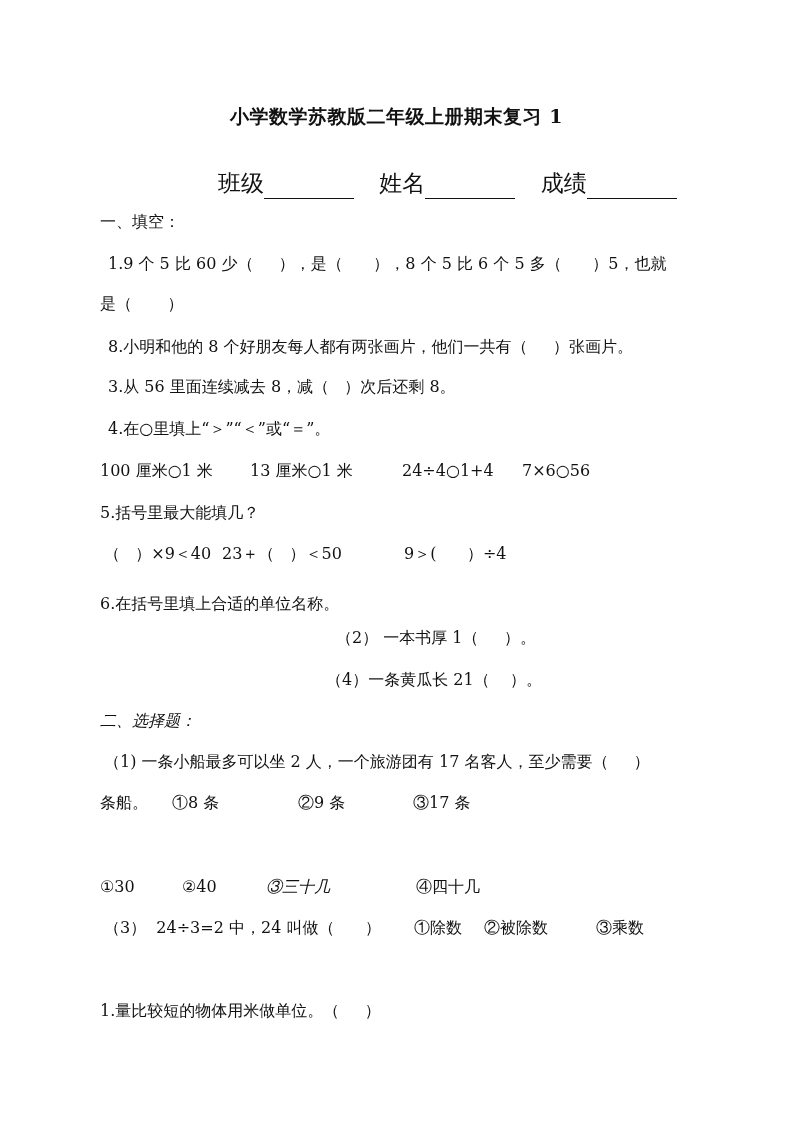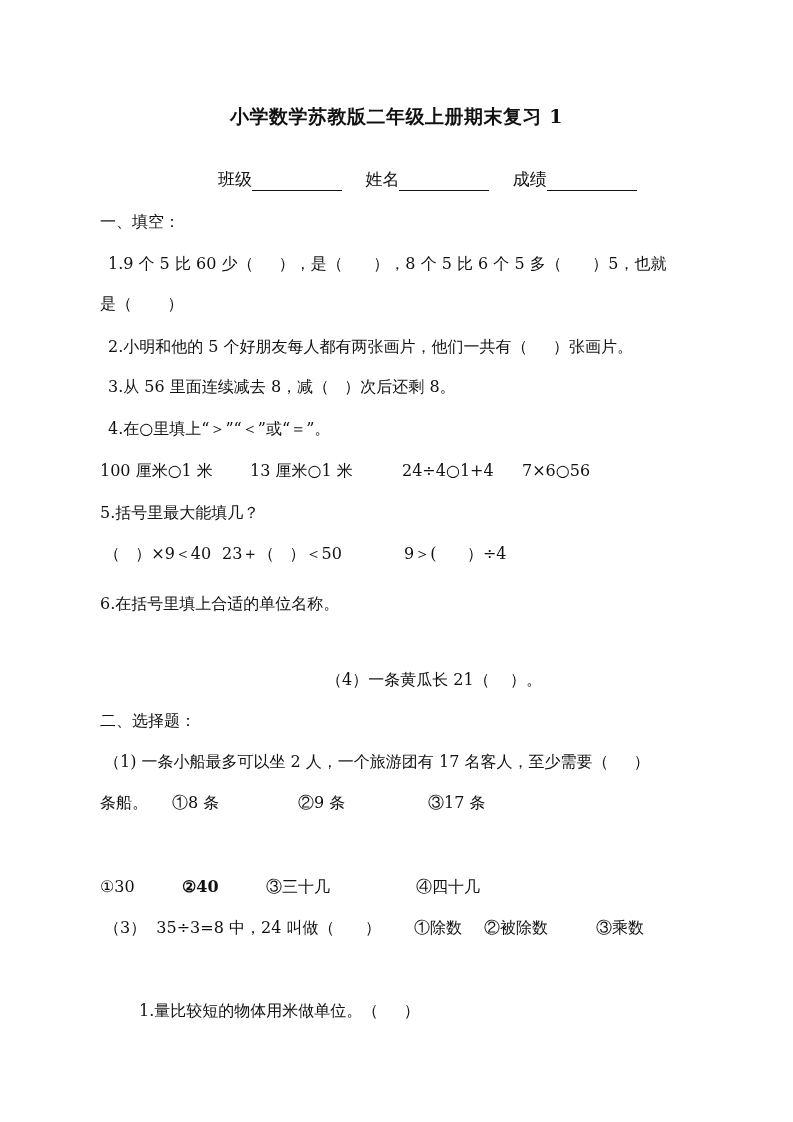--- a/index.html
+++ b/index.html
@@ -1,21 +1,21 @@
 <!DOCTYPE html>
 <html><head>
 <meta charset="utf-8">
 <style>
   html, body { margin: 0; padding: 0; background: #ffffff; }
   body { width: 793px; height: 1122px; position: relative; overflow: hidden;
          font-family: "DejaVu Serif", "Liberation Serif", serif; color: #111; }
   .page { position: absolute; left: 0; top: 0; width: 793px; height: 840px; }
   .title { position: absolute; top: 104px; left: 0; width: 793px; text-align: center;
            font-size: 19px; font-weight: bold; letter-spacing: 0.5px; }
-  .info { position: absolute; top: 168px; left: 218px; font-size: 17px; white-space: nowrap; }
+  .info { position: absolute; top: 168px; left: 218px; font-size: 23px; white-space: nowrap; }
   .info .field { display: inline-block; margin-right: 18px; }
   .info .blank { display: inline-block; width: 90px; border-bottom: 1.2px solid #111; height: 18px; vertical-align: bottom; }
   .line { position: absolute; left: 100px; font-size: 16px; white-space: pre; line-height: 20px; }
   .ind { left: 108px; }
 </style>
 </head>
 <body>
 
 <div class="page">
 
@@ -23,49 +23,50 @@
 
   <div class="info">
     <span class="field"><span>班级</span><span class="blank"></span></span>
     <span class="field"><span>姓名</span><span class="blank"></span></span>
     <span class="field"><span>成绩</span><span class="blank"></span></span>
   </div>
 
   <div class="line" style="top:212px;">一、填空：</div>
   <div class="line ind" style="top:254px;">1.9 个 5 比 60 少（     ），是（      ），8 个 5 比 6 个 5 多（      ）5，也就</div>
   <div class="line" style="top:294px;">是（       ）</div>
-  <div class="line ind" style="top:337px;">2.小明和他的 5 个好朋友每人都有两张画片，他们一共有（     ）张画片。</div>
+  <div class="line ind" style="top:337px;">8.小明和他的 8 个好朋友每人都有两张画片，他们一共有（     ）张画片。</div>
   <div class="line ind" style="top:377px;">3.从 56 里面连续减去 8，减（   ）次后还剩 8。</div>
   <div class="line ind" style="top:419px;">4.在○里填上“＞”“＜”或“＝”。</div>
 
   <div class="line" style="top:461px; left:100px;">100 厘米○1 米</div>
   <div class="line" style="top:461px; left:250px;">13 厘米○1 米</div>
   <div class="line" style="top:461px; left:402px;">24÷4○1+4</div>
   <div class="line" style="top:461px; left:522px;">7×6○56</div>
 
   <div class="line" style="top:503px;">5.括号里最大能填几？</div>
   <div class="line" style="top:544px; left:104px;">（   ）×9＜40</div>
   <div class="line" style="top:544px; left:222px;">23＋（   ）＜50</div>
   <div class="line" style="top:544px; left:404px;">9＞(      ）÷4</div>
 
   <div class="line" style="top:586px;margin-top:8px;">6.在括号里填上合适的单位名称。</div>
+  <div class="line" style="top:628px; left:336px;">（2） 一本书厚 1（     ）。</div>
   <div class="line" style="top:670px; left:326px;">（4）一条黄瓜长 21（    ）。</div>
 
-  <div class="line" style="top:711px;">二、选择题：</div>
+  <div class="line" style="top:711px;font-style:italic;">二、选择题：</div>
   <div class="line" style="top:752px; left:104px;">（1) 一条小船最多可以坐 2 人，一个旅游团有 17 名客人，至少需要（     ）</div>
   <div class="line" style="top:793px;">条船。</div>
   <div class="line" style="top:793px; left:172px;">①8 条</div>
   <div class="line" style="top:793px; left:298px;">②9 条</div>
-  <div class="line" style="top:793px; left:428px;">③17 条</div>
+  <div class="line" style="top:793px; left:413px;">③17 条</div>
 
   <div class="line" style="top:877px; left:100px;">①30</div>
-  <div class="line" style="top:877px; left:182px;font-weight:bold;">②40</div>
-  <div class="line" style="top:877px; left:266px;">③三十几</div>
+  <div class="line" style="top:877px; left:182px;">②40</div>
+  <div class="line" style="top:877px; left:266px;font-style:italic;">③三十几</div>
   <div class="line" style="top:877px; left:416px;">④四十几</div>
 
-  <div class="line" style="top:918px; left:104px;">（3）  35÷3=8 中，24 叫做（      ）</div>
+  <div class="line" style="top:918px; left:104px;">（3）  24÷3=2 中，24 叫做（      ）</div>
   <div class="line" style="top:918px; left:398px;margin-left:16px;">①除数</div>
   <div class="line" style="top:918px; left:484px;">②被除数</div>
   <div class="line" style="top:918px; left:596px;">③乘数</div>
 
-  <div class="line" style="top:1001px;margin-left:39px;">1.量比较短的物体用米做单位。（     ）</div>
+  <div class="line" style="top:1001px;">1.量比较短的物体用米做单位。（     ）</div>
 
 </div>
 
 </body></html>

